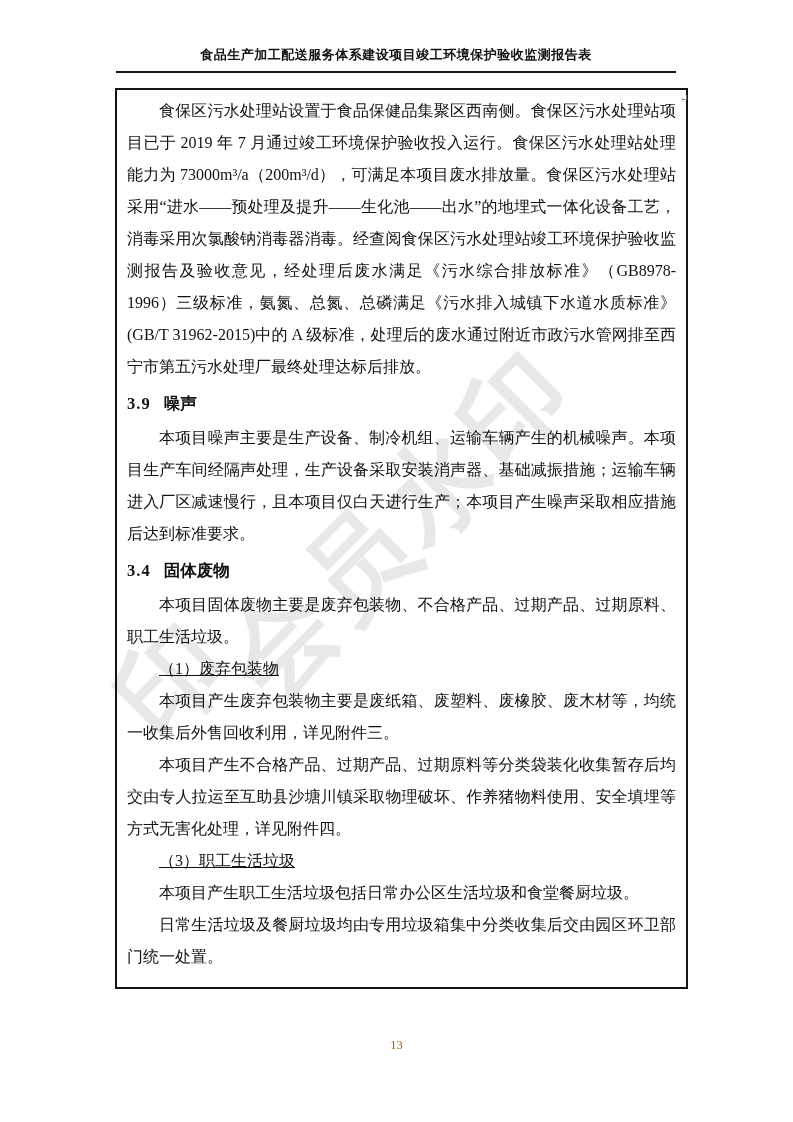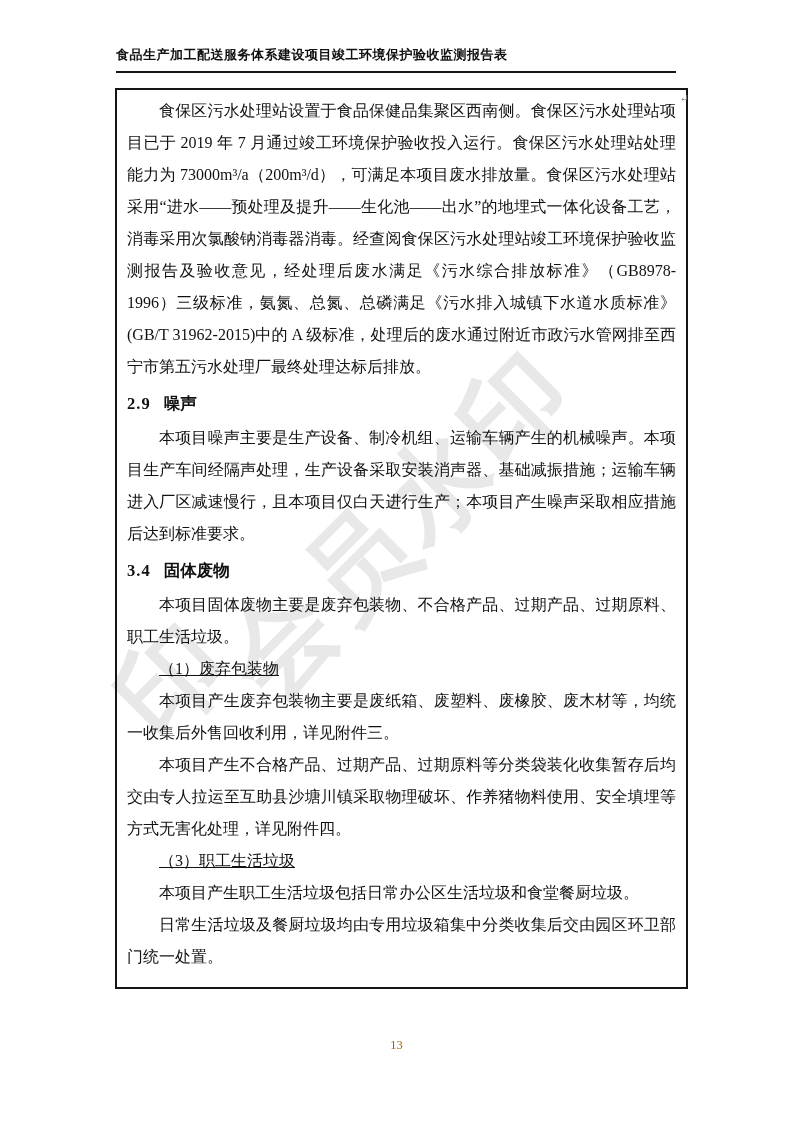--- a/index.html
+++ b/index.html
@@ -7,21 +7,21 @@
     position:relative;
     width:793px;height:1122px;
     background:#ffffff;
     overflow:hidden;
     font-family:"Liberation Serif","DejaVu Serif",serif;
     color:#111;
   }
   
   .doc-header{
     position:absolute;top:46px;left:116px;width:560px;
-    text-align:left;font-size:13px;font-weight:bold;
+    text-align:center;font-size:13px;font-weight:bold;
     letter-spacing:0.5px;
     padding-bottom:7px;border-bottom:2px solid #151515;
     z-index:2;
   }
   
   .wm{
     position:absolute;top:455px;left:128px;width:545px;
     text-align:center;white-space:nowrap;
     transform:rotate(-45deg);
     font-size:104px;font-weight:bold;letter-spacing:6px;
@@ -77,21 +77,21 @@
   <div class="wm">会员水印</div>
   <div class="wm-partial">印</div>
 
   <span class="pilcrow">↵</span>
 
   <div class="doc-box">
 
     <p class="body">食保区污水处理站设置于食品保健品集聚区西南侧。食保区污水处理站项目已于 2019 年 7 月通过竣工环境保护验收投入运行。食保区污水处理站处理能力为 73000m³/a（200m³/d），可满足本项目废水排放量。食保区污水处理站采用“进水——预处理及提升——生化池——出水”的地埋式一体化设备工艺，消毒采用次氯酸钠消毒器消毒。经查阅食保区污水处理站竣工环境保护验收监测报告及验收意见，经处理后废水满足《污水综合排放标准》（GB8978-1996）三级标准，氨氮、总氮、总磷满足《污水排入城镇下水道水质标准》(GB/T 31962-2015)中的 A 级标准，处理后的废水通过附近市政污水管网排至西宁市第五污水处理厂最终处理达标后排放。</p>
 
     <p class="h">
-      <span class="num">2.9</span><span>噪声</span>
+      <span class="num">3.9</span><span>噪声</span>
     </p>
 
     <p class="body">本项目噪声主要是生产设备、制冷机组、运输车辆产生的机械噪声。本项目生产车间经隔声处理，生产设备采取安装消声器、基础减振措施；运输车辆进入厂区减速慢行，且本项目仅白天进行生产；本项目产生噪声采取相应措施后达到标准要求。</p>
 
     <p class="h">
       <span class="num">3.4</span><span>固体废物</span>
     </p>
 
     <p class="body">本项目固体废物主要是废弃包装物、不合格产品、过期产品、过期原料、职工生活垃圾。</p>
 

